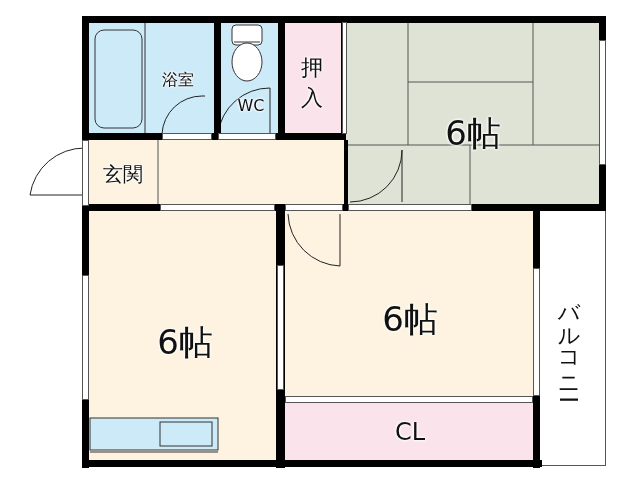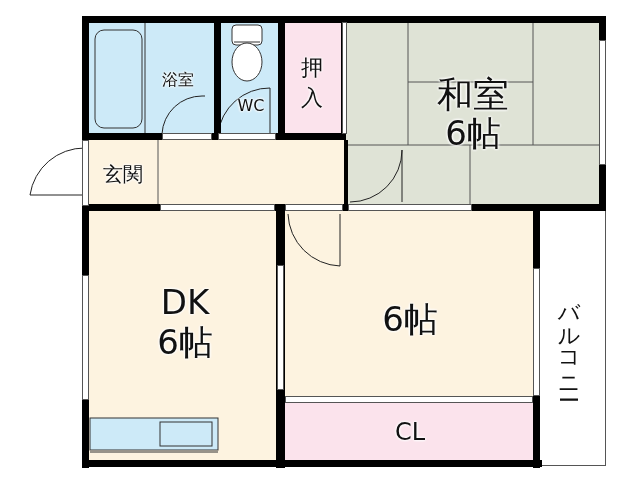--- a/index.html
+++ b/index.html
@@ -90,22 +90,20 @@
   <div class="win" style="left:599px;top:40px;width:7px;height:125px;"></div>
   <div class="win" style="left:82px;top:275px;width:7px;height:125px;"></div>
   <div class="win" style="left:277px;top:265px;width:7px;height:125px;"></div>
   <div class="win" style="left:533px;top:268px;width:7px;height:128px;"></div>
   <div class="win" style="left:342px;top:22px;width:5px;height:112px;"></div>
 
   <div class="lbl" style="left:148px;top:72px;width:60px;font-size:16px;">浴室</div>
   <div class="lbl" style="left:226px;top:98px;width:50px;font-size:16px;">WC</div>
   <div class="lbl" style="left:292px;top:56px;width:40px;font-size:22px;">押</div>
   <div class="lbl" style="left:292px;top:86px;width:40px;font-size:22px;">入</div>
-  <div class="lbl" style="left:418px;top:76px;width:110px;font-size:36px;">和室</div>
   <div class="lbl" style="left:418px;top:116px;width:110px;font-size:34px;">6帖</div>
   <div class="lbl" style="left:92px;top:164px;width:62px;font-size:20px;">玄関</div>
-  <div class="lbl" style="left:130px;top:285px;width:110px;font-size:34px;">DK</div>
   <div class="lbl" style="left:130px;top:325px;width:110px;font-size:34px;">6帖</div>
   <div class="lbl" style="left:350px;top:302px;width:120px;font-size:34px;">6帖</div>
   <div class="lbl" style="left:370px;top:420px;width:80px;font-size:24px;">CL</div>
   <div class="lbl" style="left:556px;top:288px;width:24px;font-size:22px;writing-mode:vertical-rl;text-orientation:upright;line-height:1;">バルコニー</div>
 
 </div>
 
 </body></html>

